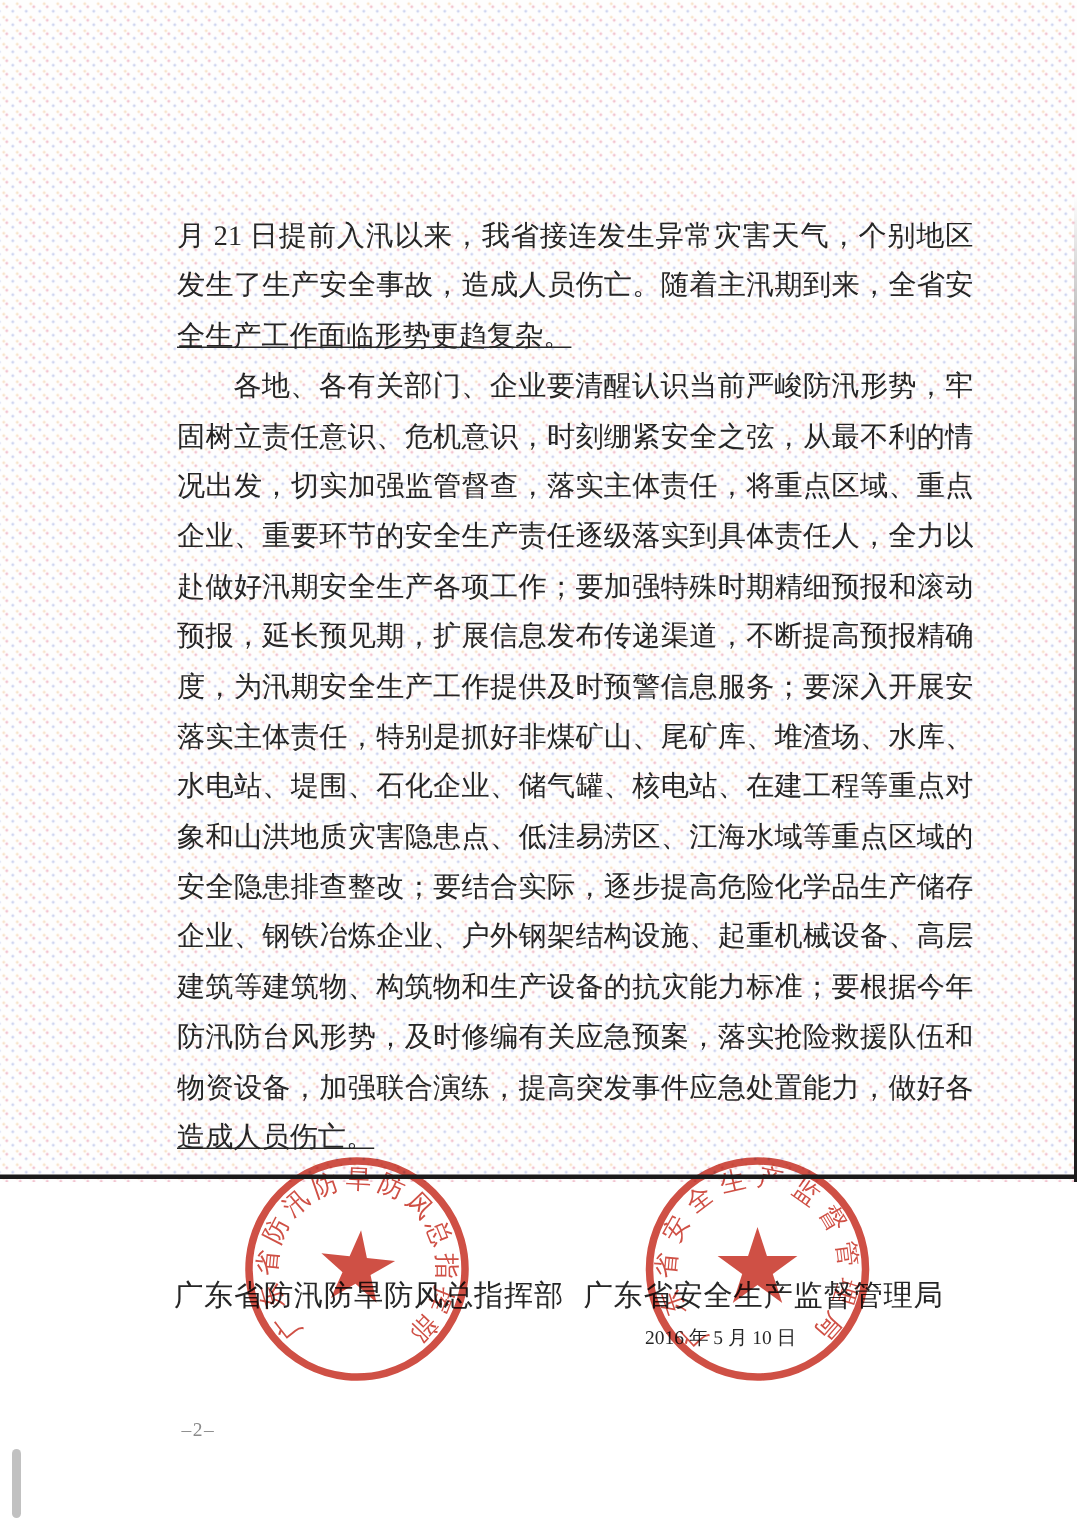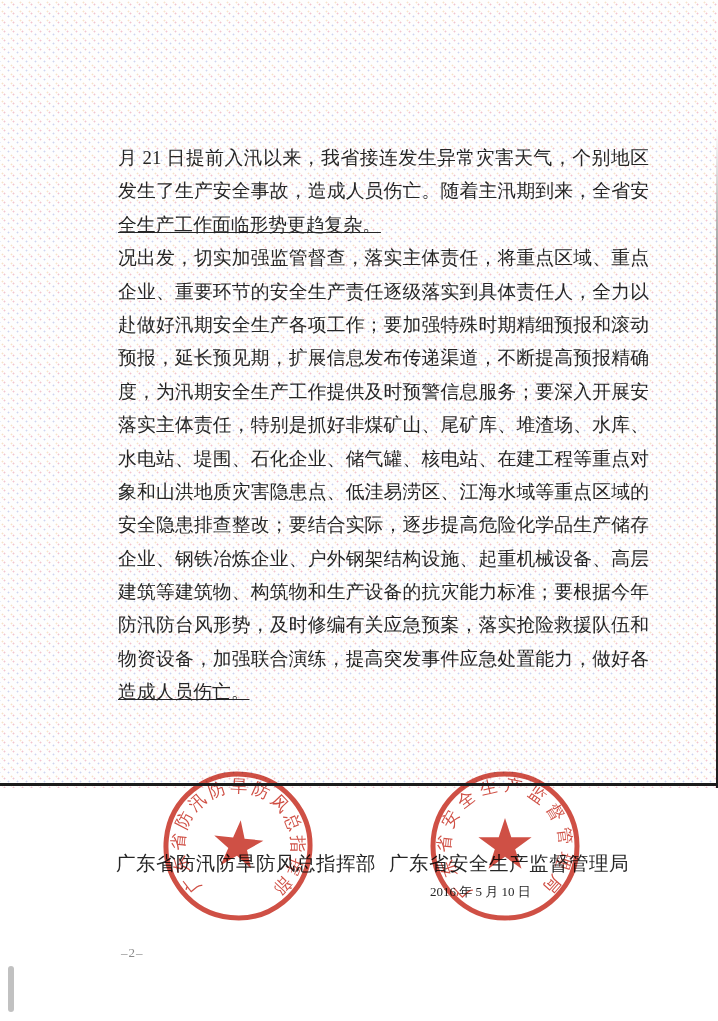--- a/index.html
+++ b/index.html
@@ -78,20 +78,22 @@
 </style>
 </head>
 <body>
 
 <div class="page">
 
   <div class="body-text">
     <div class="line">月 21 日提前入汛以来，我省接连发生异常灾害天气，个别地区</div>
     <div class="line">发生了生产安全事故，造成人员伤亡。随着主汛期到来，全省安</div>
     <div class="line para-end">全生产工作面临形势更趋复杂。</div>
+    <div class="line indent">各地、各有关部门、企业要清醒认识当前严峻防汛形势，牢</div>
+    <div class="line">固树立责任意识、危机意识，时刻绷紧安全之弦，从最不利的情</div>
     <div class="line">况出发，切实加强监管督查，落实主体责任，将重点区域、重点</div>
     <div class="line">企业、重要环节的安全生产责任逐级落实到具体责任人，全力以</div>
     <div class="line">赴做好汛期安全生产各项工作；要加强特殊时期精细预报和滚动</div>
     <div class="line">预报，延长预见期，扩展信息发布传递渠道，不断提高预报精确</div>
     <div class="line">度，为汛期安全生产工作提供及时预警信息服务；要深入开展安</div>
     <div class="line">落实主体责任，特别是抓好非煤矿山、尾矿库、堆渣场、水库、</div>
     <div class="line">水电站、堤围、石化企业、储气罐、核电站、在建工程等重点对</div>
     <div class="line">象和山洪地质灾害隐患点、低洼易涝区、江海水域等重点区域的</div>
     <div class="line">安全隐患排查整改；要结合实际，逐步提高危险化学品生产储存</div>
     <div class="line">企业、钢铁冶炼企业、户外钢架结构设施、起重机械设备、高层</div>

